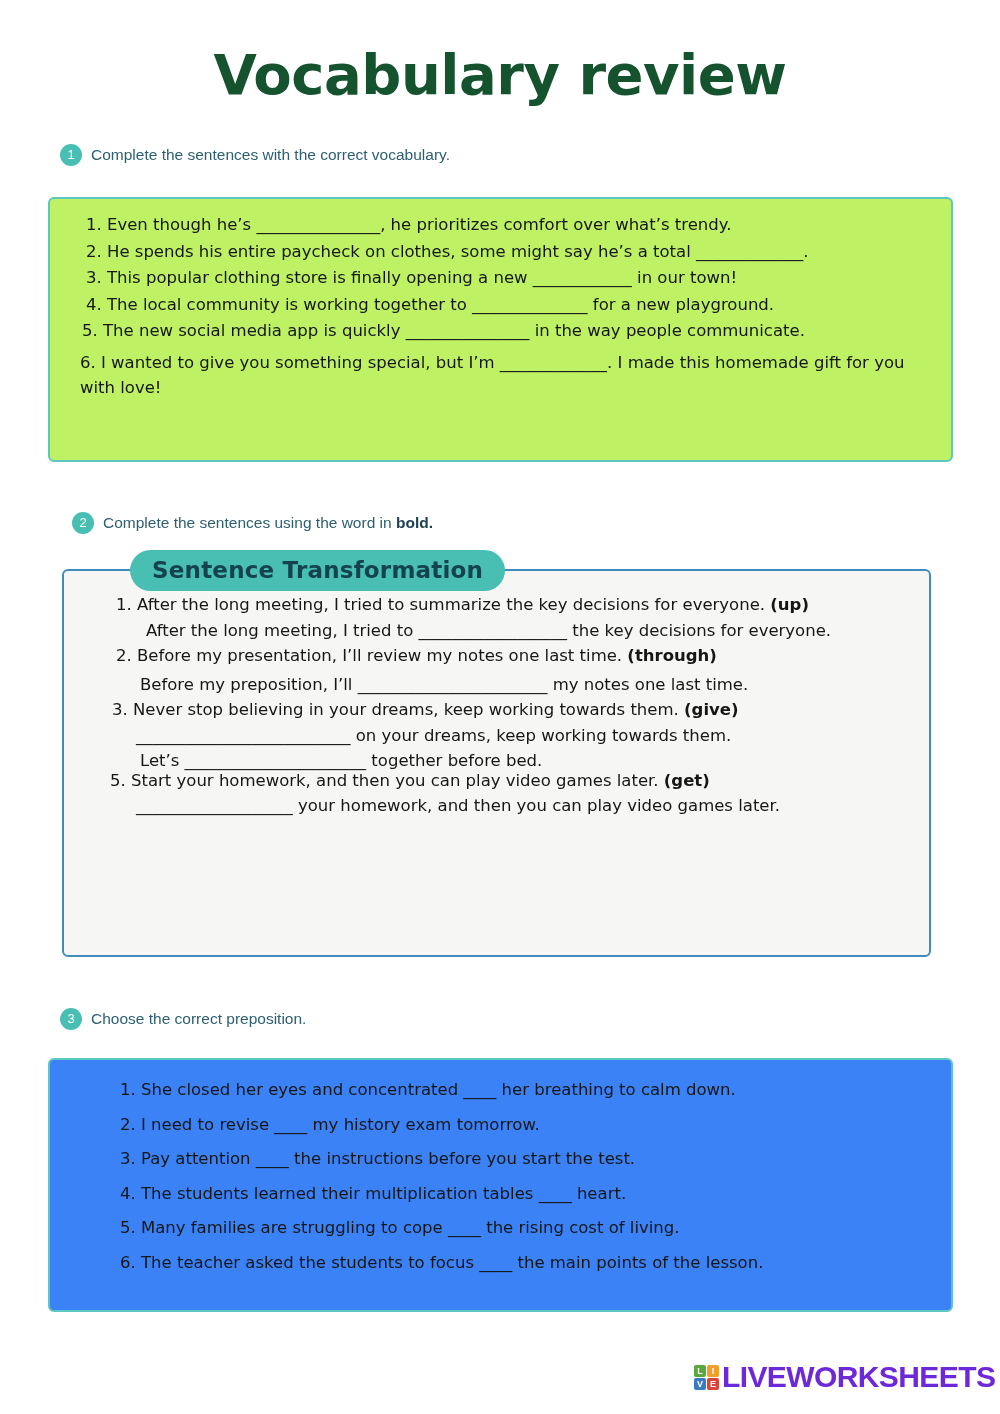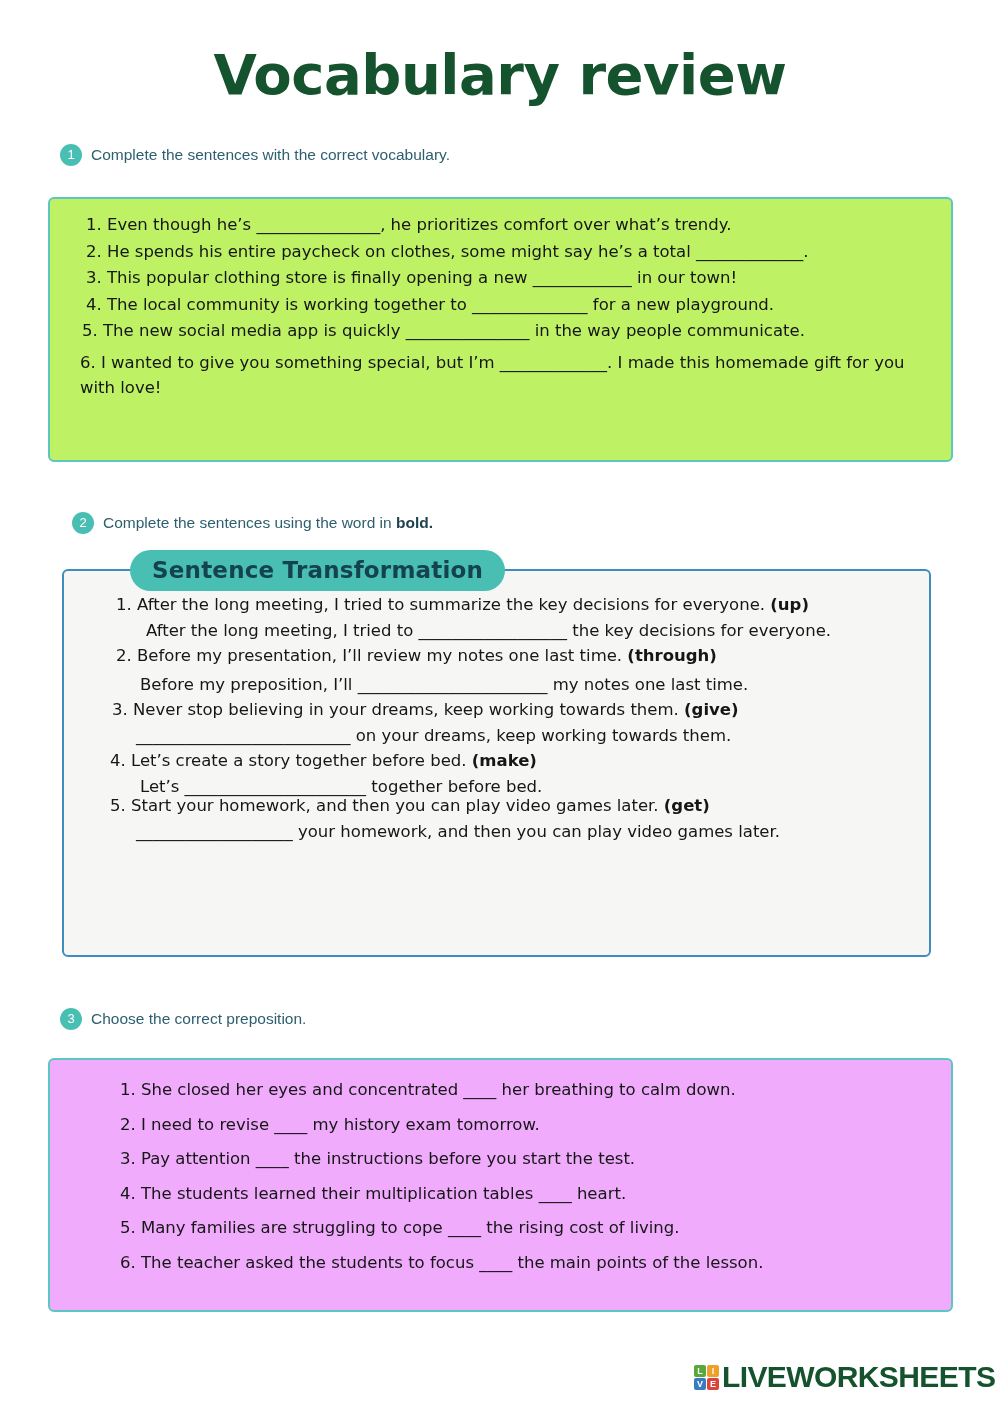--- a/index.html
+++ b/index.html
@@ -66,21 +66,21 @@
   .ex1-box {
     border: 2px solid #5cc7c0;
     background: #bef264;
   }
   .ex2-box {
     border: 2px solid #3f8dbf;
     background: #f6f6f4;
   }
   .ex3-box {
     border: 2px solid #5cc7c0;
-    background: #f0abfc;
+    background: #3b82f6;
   }
 
   .q-line {
     font-family: "DejaVu Sans", sans-serif;
     font-size: 16.5px;
     color: #161616;
     line-height: 1.0;
     white-space: nowrap;
   }
   .q-line b { font-weight: bold; }
@@ -127,21 +127,21 @@
     text-align: center;
   }
   .tile-l { background: #5aa73c; }
   .tile-i { background: #f0a028; }
   .tile-v { background: #3a7bbf; }
   .tile-e { background: #d9443b; }
   .logo-word {
     font-family: "Liberation Sans", sans-serif;
     font-weight: bold;
     font-size: 30px;
-    color: #14532d;
+    color: #6d28d9;
     letter-spacing: -0.6px;
     line-height: 1;
   }
 </style>
 </head>
 <body>
 
 <h1 class="page-title">Vocabulary review</h1>
 
 <div class="section-head" style="position:absolute; left:60px; top:144px;">
@@ -168,21 +168,20 @@
 <div class="pill" style="left:130px; top:550px;">Sentence Transformation</div>
 
 <div class="ex-box ex2-box" style="left:62px; top:569px; width:869px; height:388px;">
   <div style="padding:26px 24px 0 24px;">
     <div class="q-line" style="margin:0 0 9px 28px;"><span>1.  After the long meeting, I tried to summarize the key decisions for everyone. </span><b>(up)</b></div>
     <div class="q-line" style="margin:0 0 9px 58px;">After the long meeting, I tried to __________________ the key decisions for everyone.</div>
     <div class="q-line" style="margin:0 0 12px 28px;"><span>2.  Before my presentation, I’ll review my notes one last time. </span><b>(through)</b></div>
     <div class="q-line" style="margin:0 0 9px 52px;">Before my preposition, I’ll _______________________ my notes one last time.</div>
     <div class="q-line" style="margin:0 0 9px 24px;"><span>3.  Never stop believing in your dreams, keep working towards them. </span><b>(give)</b></div>
     <div class="q-line" style="margin:0 0 9px 48px;">__________________________ on your dreams, keep working towards them.</div>
-    <div class="q-line" style="margin:0 0 9px 22px;"><span>4.  Let’s create a story together before bed. </span><b>(make)</b></div>
     <div class="q-line" style="margin:0 0 3px 52px;">Let’s ______________________ together before bed.</div>
     <div class="q-line" style="margin:0 0 9px 22px;"><span>5.  Start your homework, and then you can play video games later. </span><b>(get)</b></div>
     <div class="q-line" style="margin:0 0 0 48px;">___________________ your homework, and then you can play video games later.</div>
   </div>
 </div>
 
 <div class="section-head" style="position:absolute; left:60px; top:1008px;">
   <div class="num-badge">3</div>
   <div class="section-label">Choose the correct preposition.</div>
 </div>

